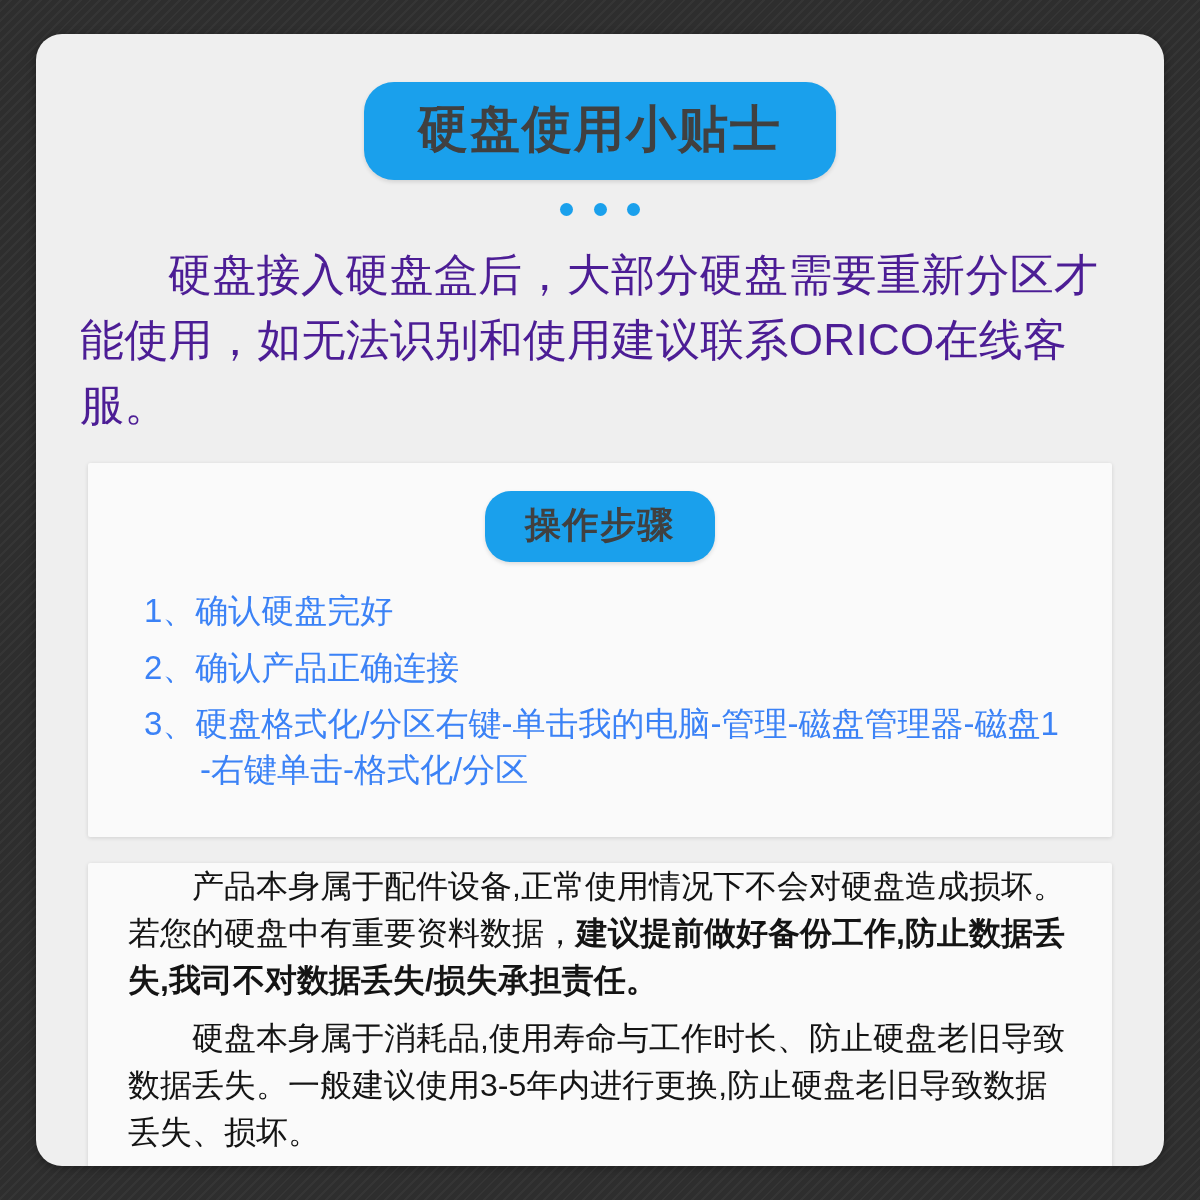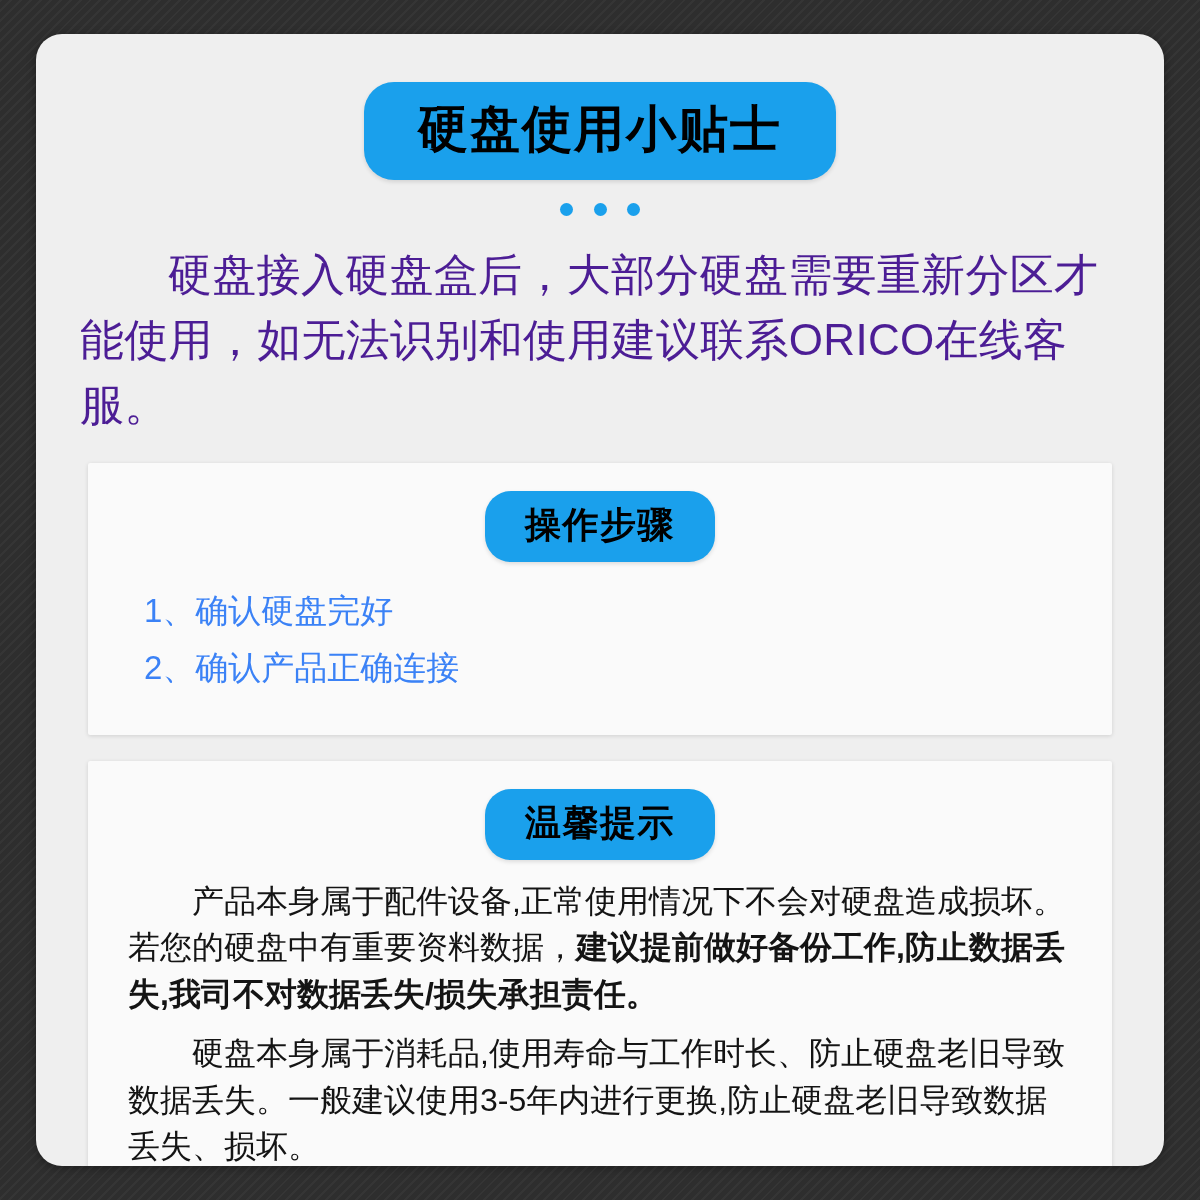--- a/index.html
+++ b/index.html
@@ -30,21 +30,21 @@
   }
 
   
   .title-wrap {
     text-align: center;
     padding-top: 48px;
   }
   .pill {
     display: inline-block;
     background: #1aa0ec;
-    color: #000000;
+    color: #404040;
     border-radius: 40px;
     font-weight: bold;
     letter-spacing: 2px;
     line-height: 1;
     box-shadow: 0 2px 4px rgba(0,0,0,0.12);
   }
   .pill.main {
     font-size: 50px;
     padding: 22px 54px 26px 54px;
     border-radius: 30px;
@@ -143,26 +143,27 @@
     <div class="pill-wrap">
       <div class="pill sub">操作步骤</div>
     </div>
     <ul class="steps">
       <li>
         <span>1、</span><span>确认硬盘完好</span>
       </li>
       <li>
         <span>2、</span><span>确认产品正确连接</span>
       </li>
+      <li>
+        <span>3、</span><span>硬盘格式化/分区右键-单击我的电脑-管理-磁盘管理器-磁盘1</span>
+        <span class="cont">-右键单击-格式化/分区</span>
+      </li>
     </ul>
   </div>
 
   <div class="panel">
-    <div class="pill-wrap">
-      <div class="pill sub">温馨提示</div>
-    </div>
     <div class="tips">
       <p><span>产品本身属于配件设备,正常使用情况下不会对硬盘造成损坏。若您的硬盘中有重要资料数据，</span><b>建议提前做好备份工作,防止数据丢失,我司不对数据丢失/损失承担责任。</b></p>
       <p>硬盘本身属于消耗品,使用寿命与工作时长、防止硬盘老旧导致数据丢失。一般建议使用3-5年内进行更换,防止硬盘老旧导致数据丢失、损坏。</p>
     </div>
   </div>
 
 </div>
 
 </body></html>

